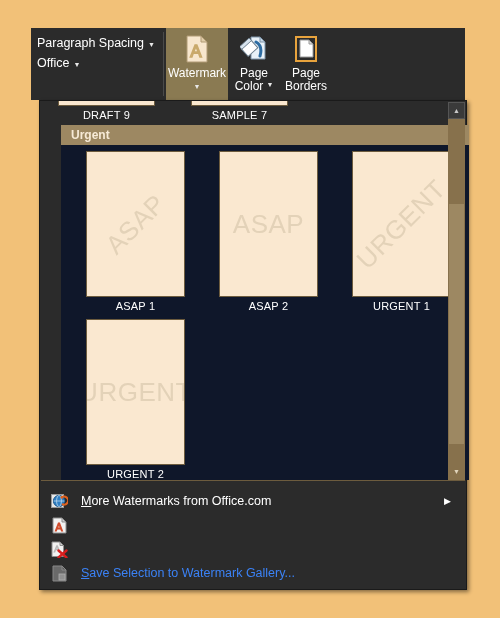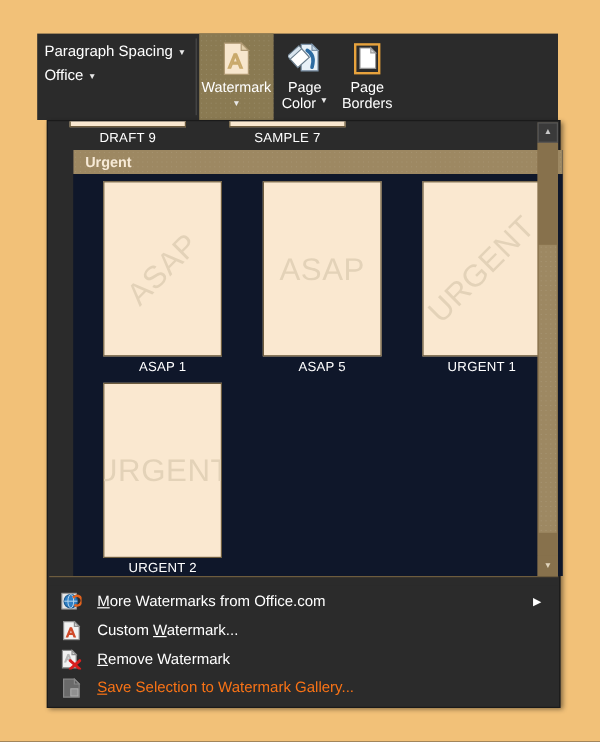--- a/index.html
+++ b/index.html
@@ -305,21 +305,21 @@
     align-items: center;
     justify-content: center;
     flex: 0 0 20px;
   }
   .mi-label {
     color: #ffffff;
     font-size: 12.5px;
     margin-left: 12px;
     white-space: nowrap;
   }
-  .menu-item.disabled .mi-label { color: #f97316; }
+  .menu-item.disabled .mi-label { color: #3b82f6; }
   .mi-arrow {
     position: absolute;
     right: 14px;
     color: #ffffff;
     font-size: 9px;
     line-height: 9px;
   }
   u { text-decoration: underline; }
 </style>
 </head>
@@ -413,21 +413,21 @@
         <div class="thumb-page">
           <span class="wm-text diag">ASAP</span>
         </div>
         <div class="thumb-label">ASAP 1</div>
       </div>
 
       <div class="thumb-cell">
         <div class="thumb-page">
           <span class="wm-text">ASAP</span>
         </div>
-        <div class="thumb-label">ASAP 5</div>
+        <div class="thumb-label">ASAP 2</div>
       </div>
 
       <div class="thumb-cell">
         <div class="thumb-page">
           <span class="wm-text diag">URGENT</span>
         </div>
         <div class="thumb-label">URGENT 1</div>
       </div>
 
       <div class="thumb-cell">
@@ -472,36 +472,34 @@
     </div>
 
     <div class="menu-item">
       <span class="mi-icon">
         <svg width="15" height="17" viewBox="0 0 15 17">
           <path d="M1 1 h9 l4 4 v11 h-13 z" fill="#f2f2f2" stroke="#8e8e8e" stroke-width="1"></path>
           <path d="M10 1 l4 4 h-4 z" fill="#d4d4d4" stroke="#8e8e8e" stroke-width="1"></path>
           <text x="7" y="14" font-family="Liberation Sans, sans-serif" font-size="11" fill="none" stroke="#d04a2a" stroke-width="1" text-anchor="middle">A</text>
         </svg>
       </span>
-      <span class="mi-label">Custom <u>W</u>atermark...</span>
     </div>
 
     <div class="menu-item">
       <span class="mi-icon">
         <svg width="17" height="17" viewBox="0 0 17 17">
           <path d="M1 1 h8 l3.5 3.5 v11 h-11.5 z" fill="#f2f2f2" stroke="#8e8e8e" stroke-width="1"></path>
           <path d="M9 1 l3.5 3.5 h-3.5 z" fill="#d4d4d4" stroke="#8e8e8e" stroke-width="1"></path>
           <text x="6" y="11" font-family="Liberation Sans, sans-serif" font-size="9" fill="none" stroke="#b8b8b8" stroke-width="0.9" text-anchor="middle">A</text>
           <g stroke="#d81f1f" stroke-width="2.4" stroke-linecap="round">
             <line x1="7.5" y1="9.5" x2="15.5" y2="16.5"></line>
             <line x1="15.5" y1="9.5" x2="7.5" y2="16.5"></line>
           </g>
         </svg>
       </span>
-      <span class="mi-label"><u>R</u>emove Watermark</span>
     </div>
 
     <div class="menu-item disabled">
       <span class="mi-icon">
         <svg width="15" height="17" viewBox="0 0 15 17">
           <path d="M1 1 h9 l4 4 v11 h-13 z" fill="#6a6a6a" stroke="#888" stroke-width="1"></path>
           <path d="M10 1 l4 4 h-4 z" fill="#5a5a5a" stroke="#888" stroke-width="1"></path>
           <rect x="7" y="9" width="6" height="6" fill="#909090" stroke="#b0b0b0" stroke-width="0.8"></rect>
         </svg>
       </span>

